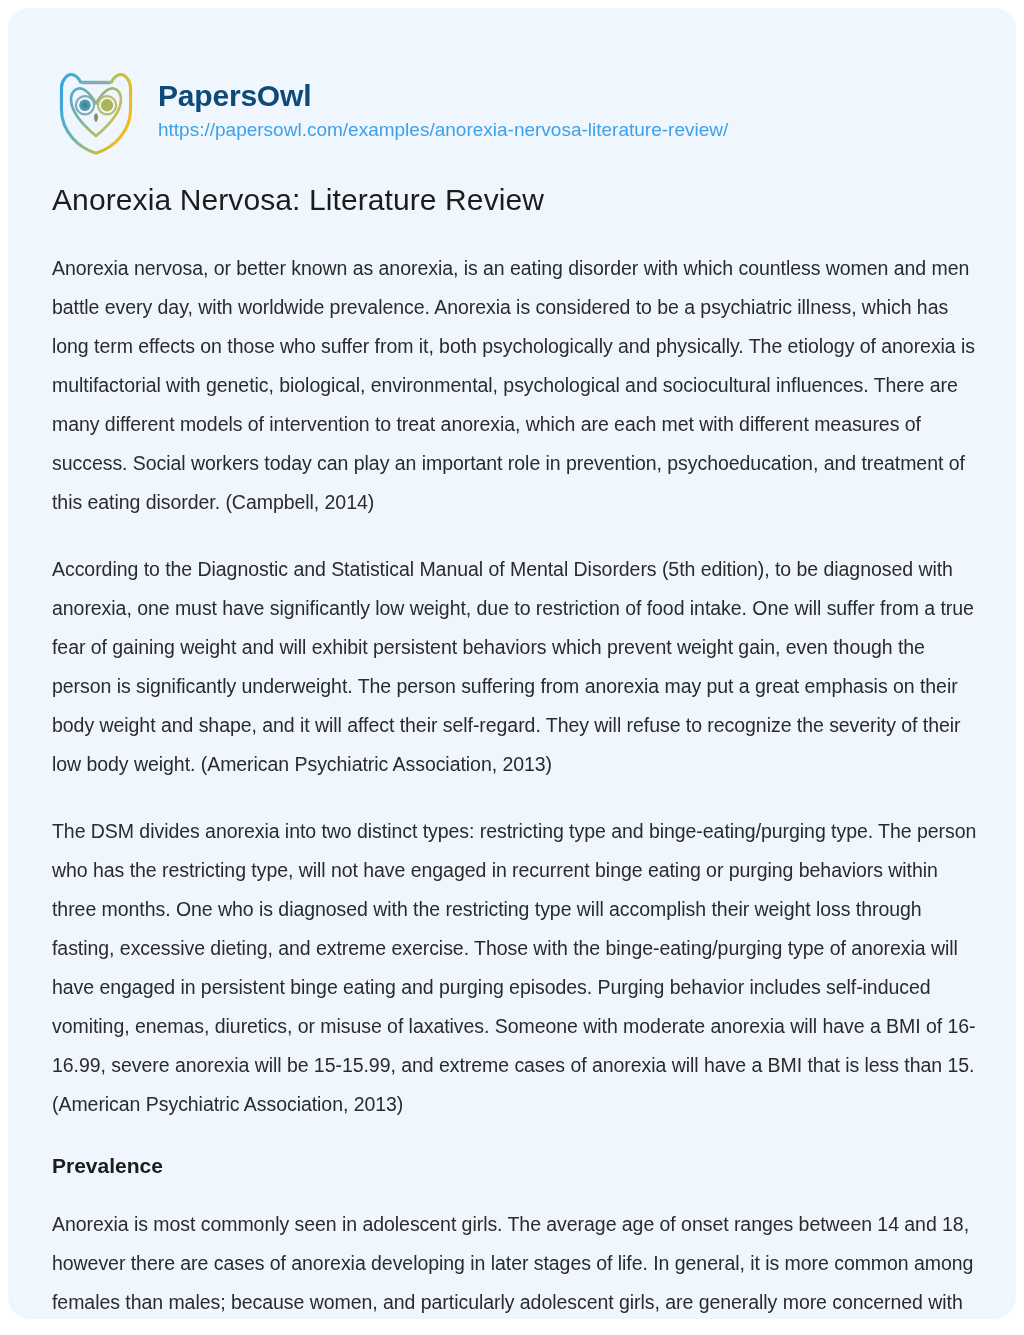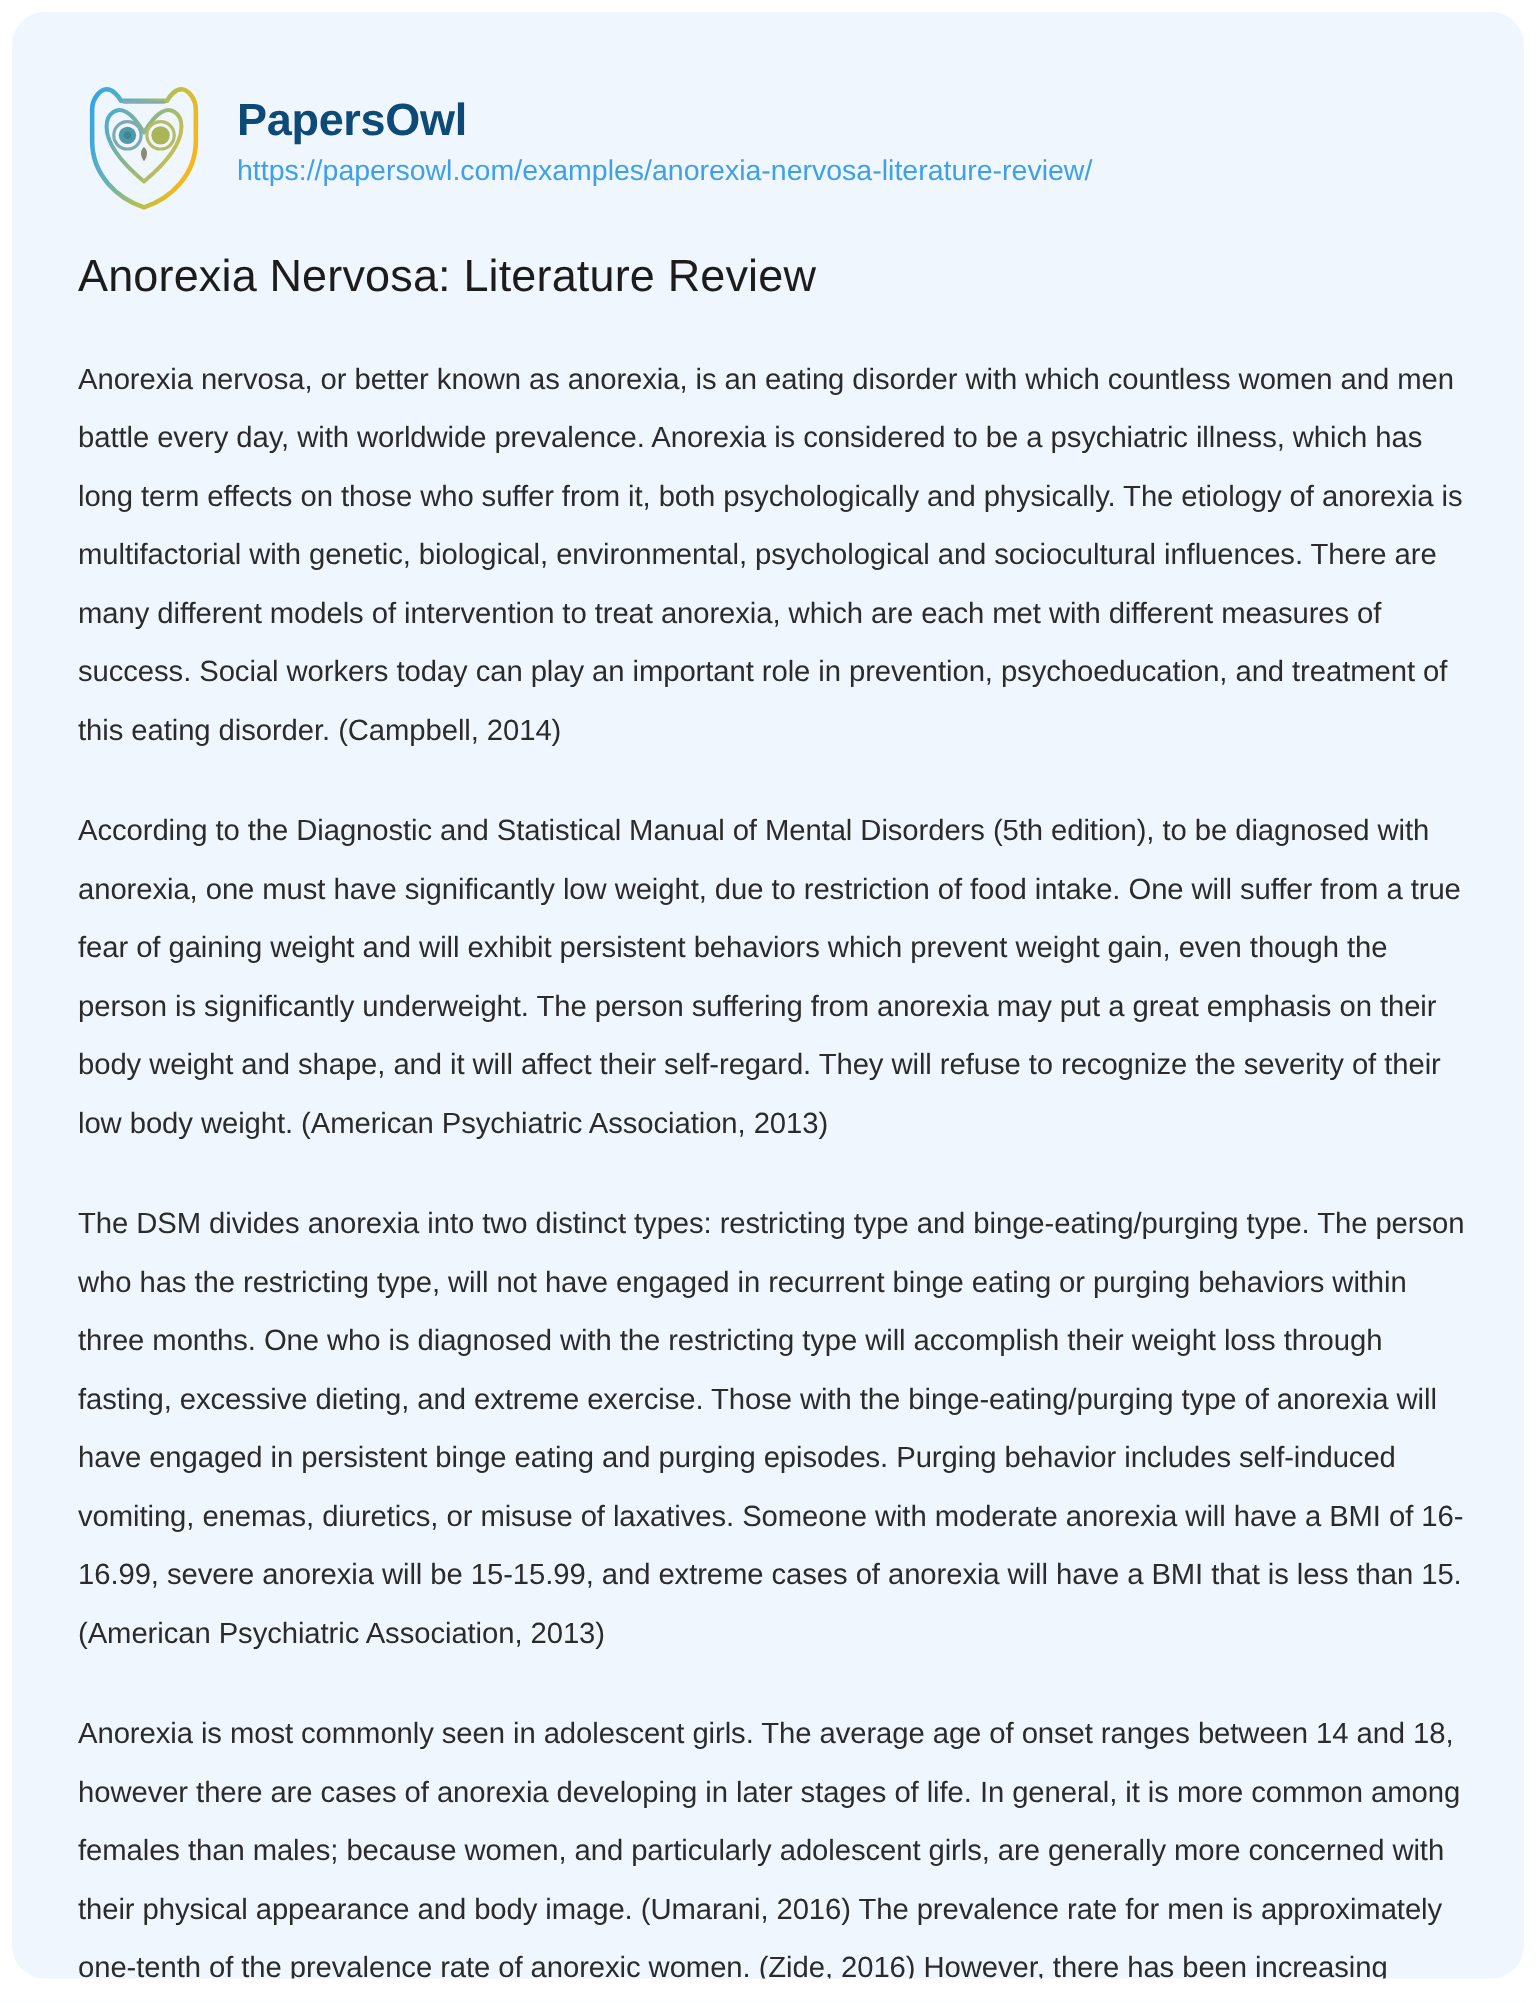--- a/index.html
+++ b/index.html
@@ -24,20 +24,21 @@
     border-radius: 22px;
     overflow: hidden;
     box-sizing: border-box;
   }
 
   
   .site-header {
     display: flex;
     align-items: center;
     padding: 40px 0 0 40px;
+    margin-top: 15px;
   }
   .logo-mark {
     width: 96px;
     height: 96px;
     flex: 0 0 96px;
     display: block;
   }
   .brand-block {
     margin-left: 14px;
     display: flex;
@@ -137,17 +138,18 @@
       <a class="site-url" href="#">https://papersowl.com/examples/anorexia-nervosa-literature-review/</a>
     </div>
   </div>
 
   <div class="article">
     <h1 class="article-title">Anorexia Nervosa: Literature Review</h1>
     <div class="article-body">
         <p class="para">Anorexia nervosa, or better known as anorexia, is an eating disorder with which countless women and men battle every day, with worldwide prevalence. Anorexia is considered to be a psychiatric illness, which has long term effects on those who suffer from it, both psychologically and physically. The etiology of anorexia is multifactorial with genetic, biological, environmental, psychological and sociocultural influences. There are many different models of intervention to treat anorexia, which are each met with different measures of success. Social workers today can play an important role in prevention, psychoeducation, and treatment of this eating disorder. (Campbell, 2014)</p>
         <p class="para">According to the Diagnostic and Statistical Manual of Mental Disorders (5th edition), to be diagnosed with anorexia, one must have significantly low weight, due to restriction of food intake. One will suffer from a true fear of gaining weight and will exhibit persistent behaviors which prevent weight gain, even though the person is significantly underweight. The person suffering from anorexia may put a great emphasis on their body weight and shape, and it will affect their self-regard. They will refuse to recognize the severity of their low body weight. (American Psychiatric Association, 2013)</p>
         <p class="para">The DSM divides anorexia into two distinct types: restricting type and binge-eating/purging type. The person who has the restricting type, will not have engaged in recurrent binge eating or purging behaviors within three months. One who is diagnosed with the restricting type will accomplish their weight loss through fasting, excessive dieting, and extreme exercise. Those with the binge-eating/purging type of anorexia will have engaged in persistent binge eating and purging episodes. Purging behavior includes self-induced vomiting, enemas, diuretics, or misuse of laxatives. Someone with moderate anorexia will have a BMI of 16-16.99, severe anorexia will be 15-15.99, and extreme cases of anorexia will have a BMI that is less than 15. (American Psychiatric Association, 2013)</p>
+        <h2 class="section-heading">Prevalence</h2>
         <p class="para">Anorexia is most commonly seen in adolescent girls. The average age of onset ranges between 14 and 18, however there are cases of anorexia developing in later stages of life. In general, it is more common among females than males; because women, and particularly adolescent girls, are generally more concerned with their physical appearance and body image. (Umarani, 2016) The prevalence rate for men is approximately one-tenth of the prevalence rate of anorexic women. (Zide, 2016) However, there has been increasing evidence reflecting the rise of anorexia among male athletes, especially sports where a being thin can be an advantage for players such as boxers or wrestlers etc. (Glazer, 2008) Children, adolescents, and adults from all social and economic classes are at risk for developing anorexia, it is not specific to a certain culture or ethnicity. While anorexia is a disorder tha</p>
       </div>
   </div>
 
 </div>
 
 </body></html>

